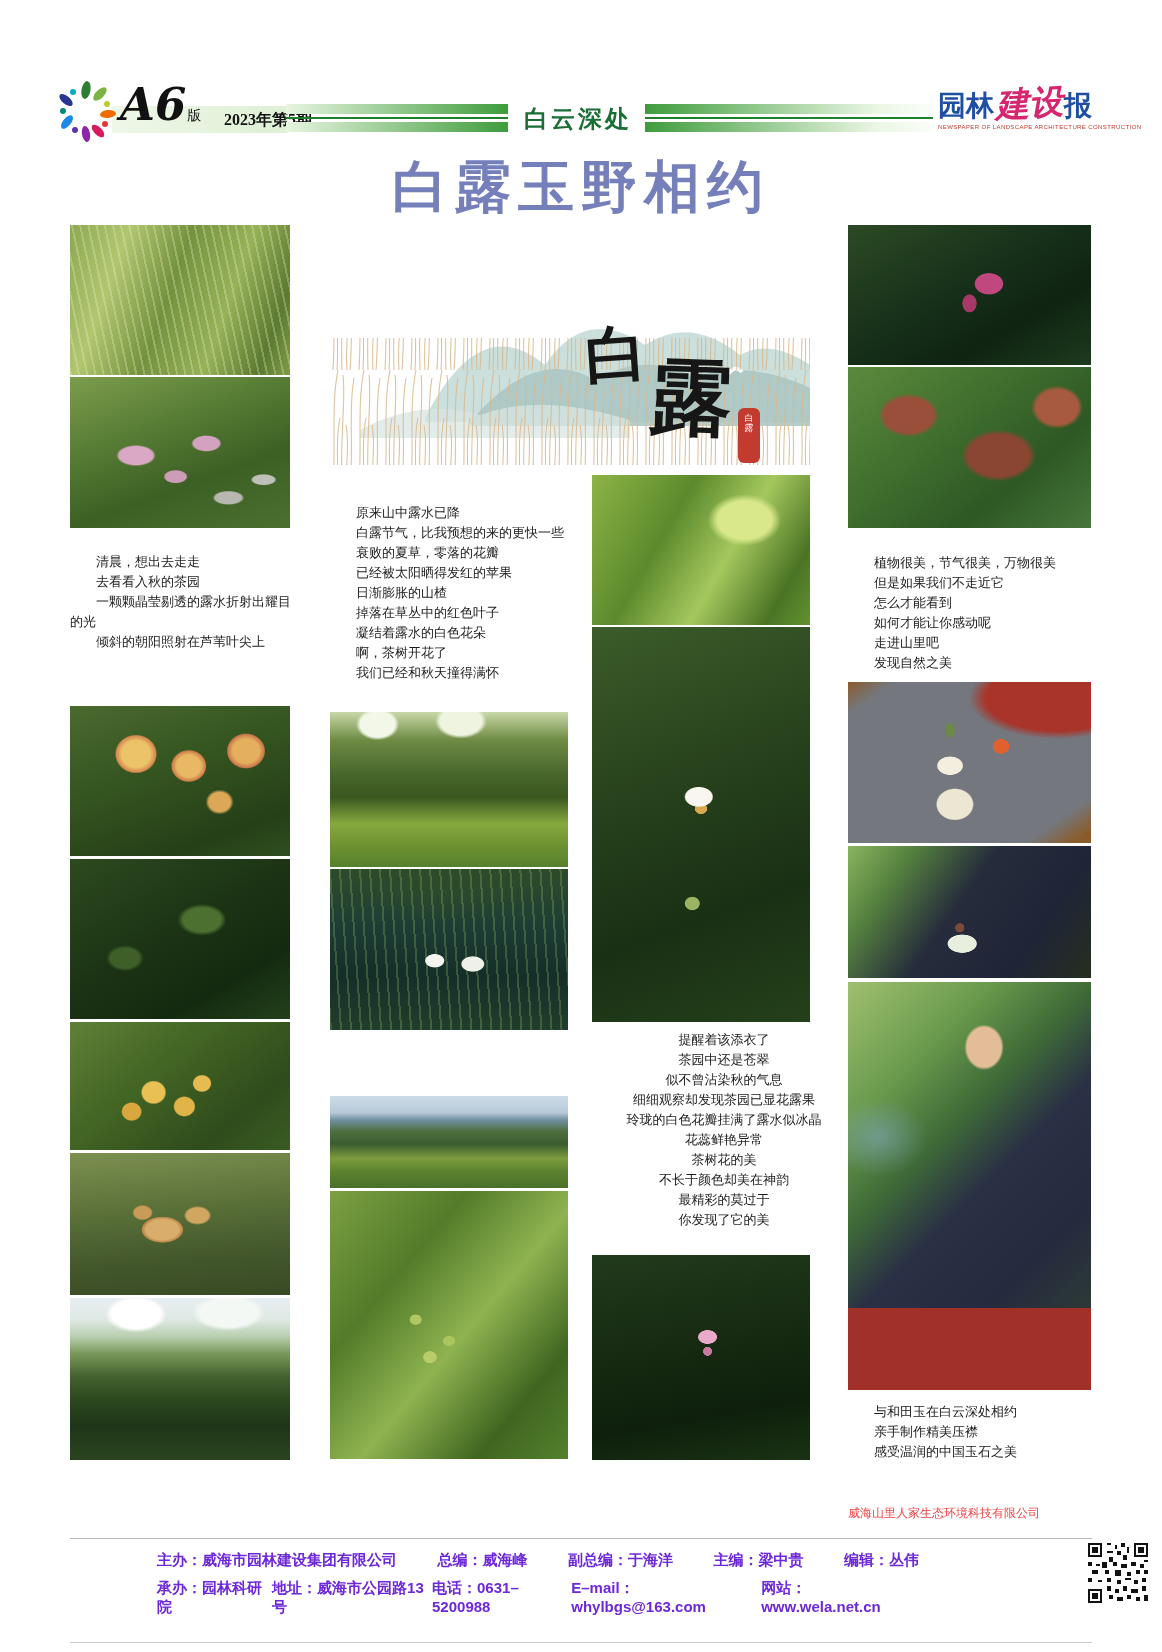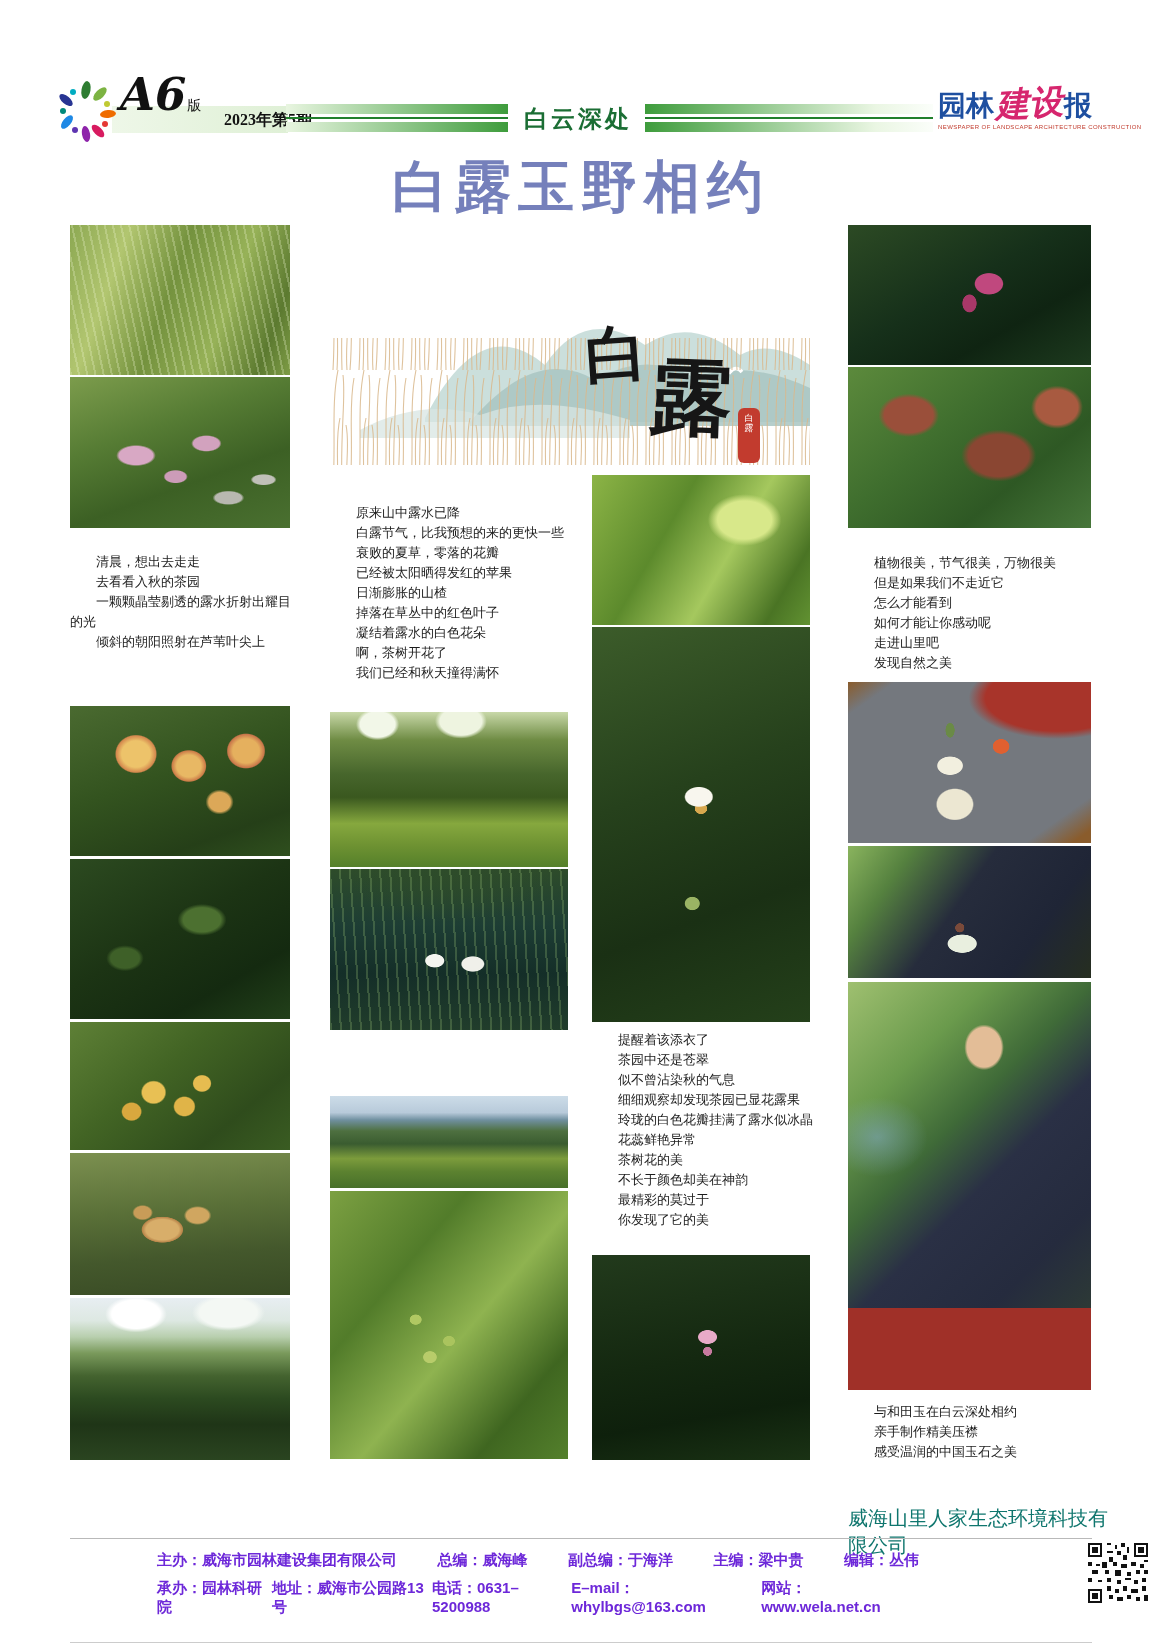--- a/index.html
+++ b/index.html
@@ -3,21 +3,21 @@
 <meta charset="utf-8">
 <style>
   html,body{margin:0;padding:0;background:#e8e8e8;}
   .page{position:relative;width:1162px;height:1652px;background:#ffffff;margin:0 auto;overflow:hidden;
         font-family:"Liberation Serif",serif;}
   .abs{position:absolute;}
 
   
   .issue-band{left:112px;top:106px;width:176px;height:27px;background:linear-gradient(90deg,#eef7e8,#dff0d6);}
   .logo-petals{left:55px;top:80px;width:62px;height:62px;}
-  .a6{left:120px;top:72px;font-family:"DejaVu Serif",serif;font-style:italic;font-weight:700;font-size:45px;color:#111;line-height:1;}
+  .a6{left:120px;top:82px;font-family:"DejaVu Serif",serif;font-style:italic;font-weight:700;font-size:45px;color:#111;line-height:1;}
   .a6 .unit{font-size:14px;font-style:normal;font-weight:400;margin-left:1px;}
   .issue{left:192px;top:110px;font-weight:700;font-size:16px;color:#111;padding-left:32px;}
   .gbar{height:28px;background-image:
         linear-gradient(90deg,#e8f5e0,#3e9c3c),
         linear-gradient(90deg,#21802c,#21802c),
         linear-gradient(90deg,#e8f5e0,#3e9c3c);
         background-size:100% 10px,100% 2px,100% 10px;
         background-position:0 0,0 13px,0 100%;background-repeat:no-repeat;}
   .gbar.rev{background-image:
         linear-gradient(90deg,#3e9c3c,#eaf6e3 80%,#fbfefa),
@@ -135,21 +135,21 @@
   .banner{left:330px;top:250px;width:480px;height:215px;background:#fff;}
   .banner svg{position:absolute;left:0;top:0;width:100%;height:100%;}
   .cal{position:absolute;font-family:"DejaVu Serif",serif;font-weight:700;color:#161616;line-height:1;}
   .cal-bai{left:255px;top:74px;font-size:62px;transform:rotate(-4deg);}
   .cal-lu{left:320px;top:106px;font-size:82px;transform:rotate(2deg);}
   .seal{left:408px;top:158px;width:22px;height:55px;background:#c23b2e;border-radius:6px;
         color:#fff;font-size:9px;line-height:10px;text-align:center;padding-top:5px;box-sizing:border-box;}
 
   
   .poem p{margin:0;text-indent:2em;font-size:13px;line-height:20px;color:#1c1c1c;}
-  .company{font-size:20px;color:#0f766e;}
+  .company{font-size:12px;color:#ef4444;}
 
   
   .rule{background:#b9b9b9;height:1px;}
   .frow{display:flex;justify-content:space-between;font-family:"Liberation Sans",sans-serif;
         font-weight:700;font-size:15px;color:#6d28d9;}
   .qr{left:1088px;top:1543px;width:60px;height:60px;}
 </style>
 </head>
 <body>
 
@@ -245,21 +245,21 @@
       <p>啊，茶树开花了</p>
       <p>我们已经和秋天撞得满怀</p>
     </div>
   <div class="ph p-orchard" style="left:330px;top:712px;width:238px;height:155px;"></div>
   <div class="ph p-swans" style="left:330px;top:869px;width:238px;height:161px;"></div>
   <div class="ph p-mtn" style="left:330px;top:1096px;width:238px;height:92px;"></div>
   <div class="ph p-teabranch" style="left:330px;top:1191px;width:238px;height:268px;"></div>
 
   <div class="ph p-teasunny" style="left:592px;top:475px;width:218px;height:150px;"></div>
   <div class="ph p-teaflower" style="left:592px;top:627px;width:218px;height:395px;"></div>
-  <div class="abs poem" style="left:592px;top:1030px;width:238px;">
+  <div class="abs poem" style="left:592px;top:1030px;width:238px;text-align:center;">
       <p>提醒着该添衣了</p>
       <p>茶园中还是苍翠</p>
       <p>似不曾沾染秋的气息</p>
       <p>细细观察却发现茶园已显花露果</p>
       <p>玲珑的白色花瓣挂满了露水似冰晶</p>
       <p>花蕊鲜艳异常</p>
       <p>茶树花的美</p>
       <p>不长于颜色却美在神韵</p>
       <p>最精彩的莫过于</p>
       <p>你发现了它的美</p>

